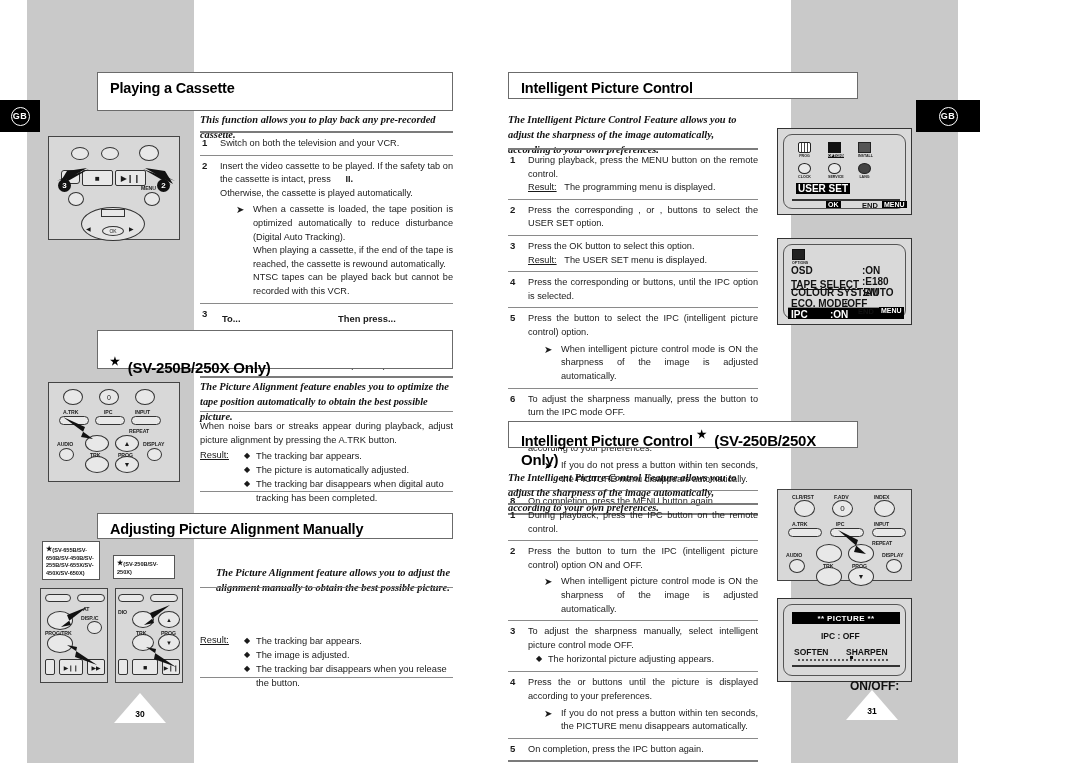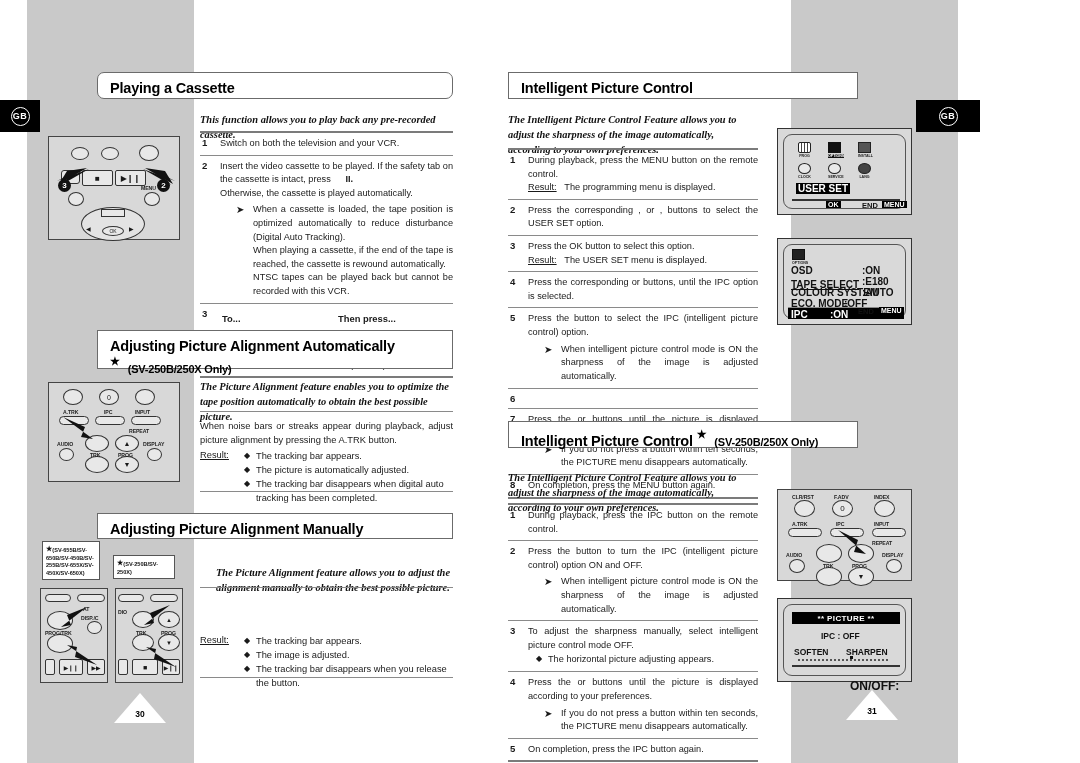--- a/index.html
+++ b/index.html
@@ -21,21 +21,21 @@
   .gb-tab.r { left:916px; top:100px; width:64px; height:32px; }
   .gb-circle { width:19px; height:19px; border:1.5px solid #ffffff; border-radius:50%;
                color:#ffffff; font-size:9px; font-weight:bold; letter-spacing:0.4px;
                display:flex; align-items:center; justify-content:center; }
 
   
   .head-bar { position:absolute; border:1px solid #6b6b6b; background:#ffffff;
               padding:6px 12px 7px 12px; }
   .head-bar h2 { font-size:14.5px; font-weight:bold; line-height:1.25; letter-spacing:-0.2px; color:#000; }
   .head-bar h2 .star { font-size:11px; vertical-align:8px; }
-  .head-bar h2 .sub { font-size:11px;padding-left:8px; }
+  .head-bar h2 .sub { font-size:15px;padding-left:8px; }
 
   
   .intro { position:absolute; font-family:"Liberation Serif", serif; font-style:italic;
            font-weight:bold; font-size:10.4px; line-height:1.42; color:#111; }
 
   
   .steps { position:absolute; }
   .steps .rule { height:1px; background:#8a8a8a; }
   .steps .rule.thick { height:2px; background:#7b7b7b; }
   .step { display:flex; padding:4px 0 4px 0; }
@@ -107,21 +107,21 @@
   <div class="sheet right"></div>
   <div class="white-col" style="left:194px;top:0;width:597px;height:763px;"></div>
 
   <div class="gb-tab l">
     <div class="gb-circle">GB</div>
   </div>
   <div class="gb-tab r">
     <div class="gb-circle">GB</div>
   </div>
 
-  <div class="head-bar" style="left:97px;top:72px;width:356px;height:27px;border-radius:7px;">
+  <div class="head-bar" style="left:97px;top:72px;width:356px;height:39px;">
     <h2>Playing a Cassette</h2>
   </div>
 
   <div class="intro" style="left:200px;top:113px;width:253px;">This function allows you to play back any pre-recorded cassette.</div>
 
   <div class="steps" style="left:200px;top:131px;width:253px;">
     <div class="rule thick"></div>
 
     <div class="step">
       <div class="num">1</div>
@@ -193,21 +193,21 @@
     <svg class="arrowmark" style="left:92px;top:28px;" width="40" height="26">
       <polygon points="2,4 30,20 18,8 34,16" fill="#111"></polygon>
       <polygon points="4,3 32,19 24,6" fill="#111"></polygon>
     </svg>
     <div class="callout" style="left:9px;top:42px;">3</div>
     <div class="callout" style="left:108px;top:42px;">2</div>
   </div>
 
   <div class="head-bar" style="left:97px;top:330px;width:356px;height:39px;">
     <h2>
-      <span>Adjusting Picture Alignment Automatically</span><br>
+      <br>
       <span class="star">★</span><span class="sub">(SV-250B/250X Only)</span>
     </h2>
   </div>
 
   <div class="intro" style="left:200px;top:380px;width:253px;">The Picture Alignment feature enables you to optimize the tape position automatically to obtain the best possible picture.</div>
   <div class="hr" style="left:200px;top:411px;width:253px;"></div>
   <div class="para" style="left:200px;top:419px;width:253px;">When noise bars or streaks appear during playback, adjust picture alignment by pressing the A.TRK button.</div>
 
   <div class="resblock" style="position:absolute;left:200px;top:450px;width:253px;">
     <div class="lbl">Result:</div>
@@ -378,20 +378,21 @@
         <div class="note">
           <div class="arw">➤</div>
           <div class="txt">When intelligent picture control mode is ON the sharpness of the image is adjusted automatically.</div>
         </div>
       </div>
     </div>
     <div class="rule"></div>
 
     <div class="step">
       <div class="num">6</div>
+      <div class="body">To adjust the sharpness manually, press the      button to turn the IPC mode OFF.</div>
     </div>
     <div class="rule"></div>
 
     <div class="step">
       <div class="num">7</div>
       <div class="body">
         <span>Press the      or      buttons until the picture is displayed according to your preferences.</span>
         <div class="note">
           <div class="arw">➤</div>
           <div class="txt">If you do not press a button within ten seconds, the PICTURE menu disappears automatically.</div>

